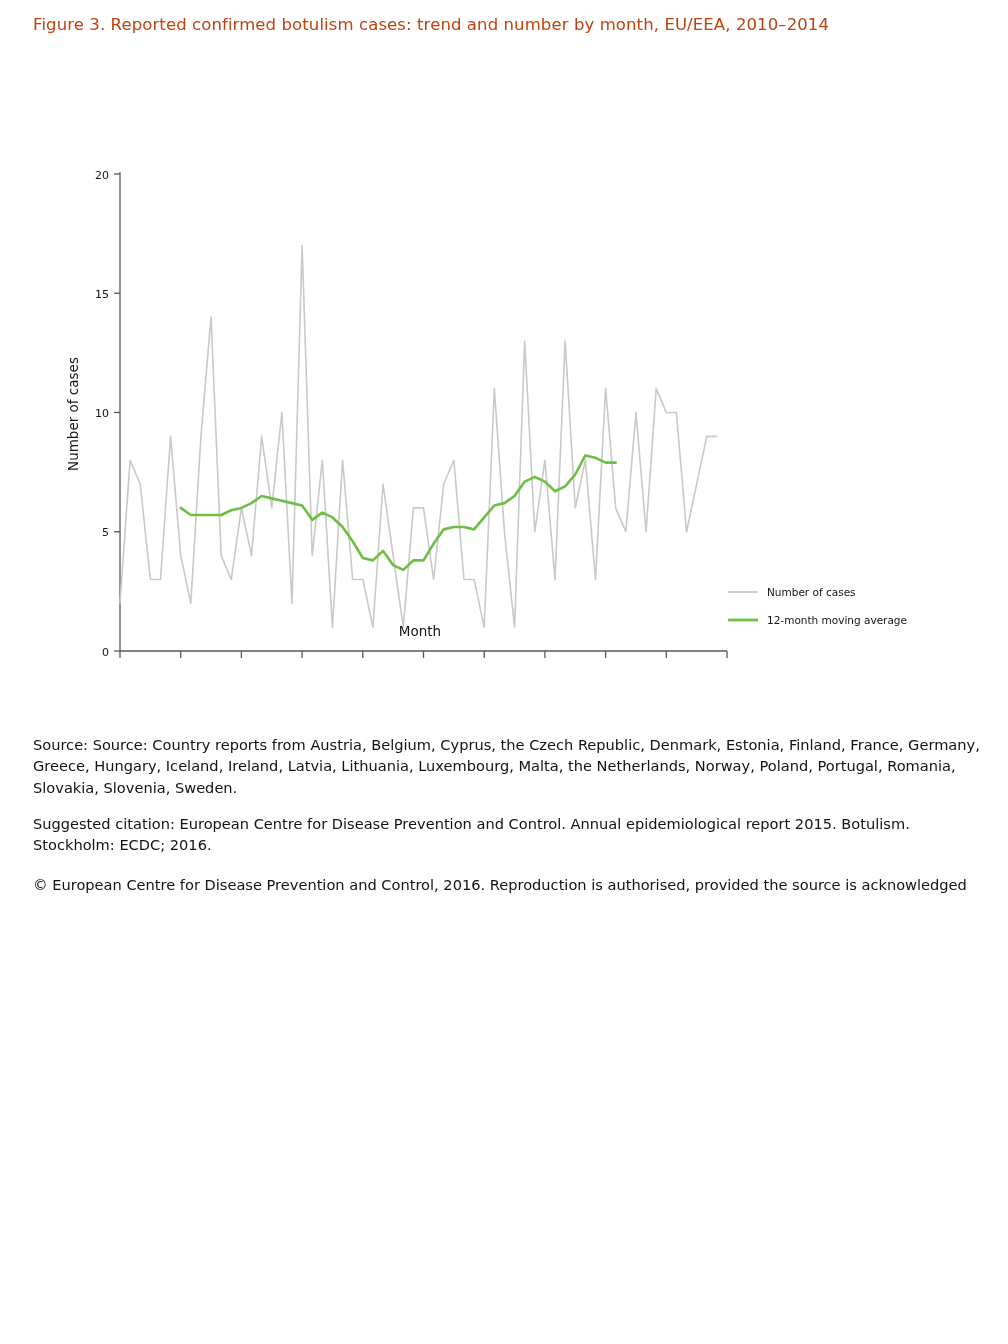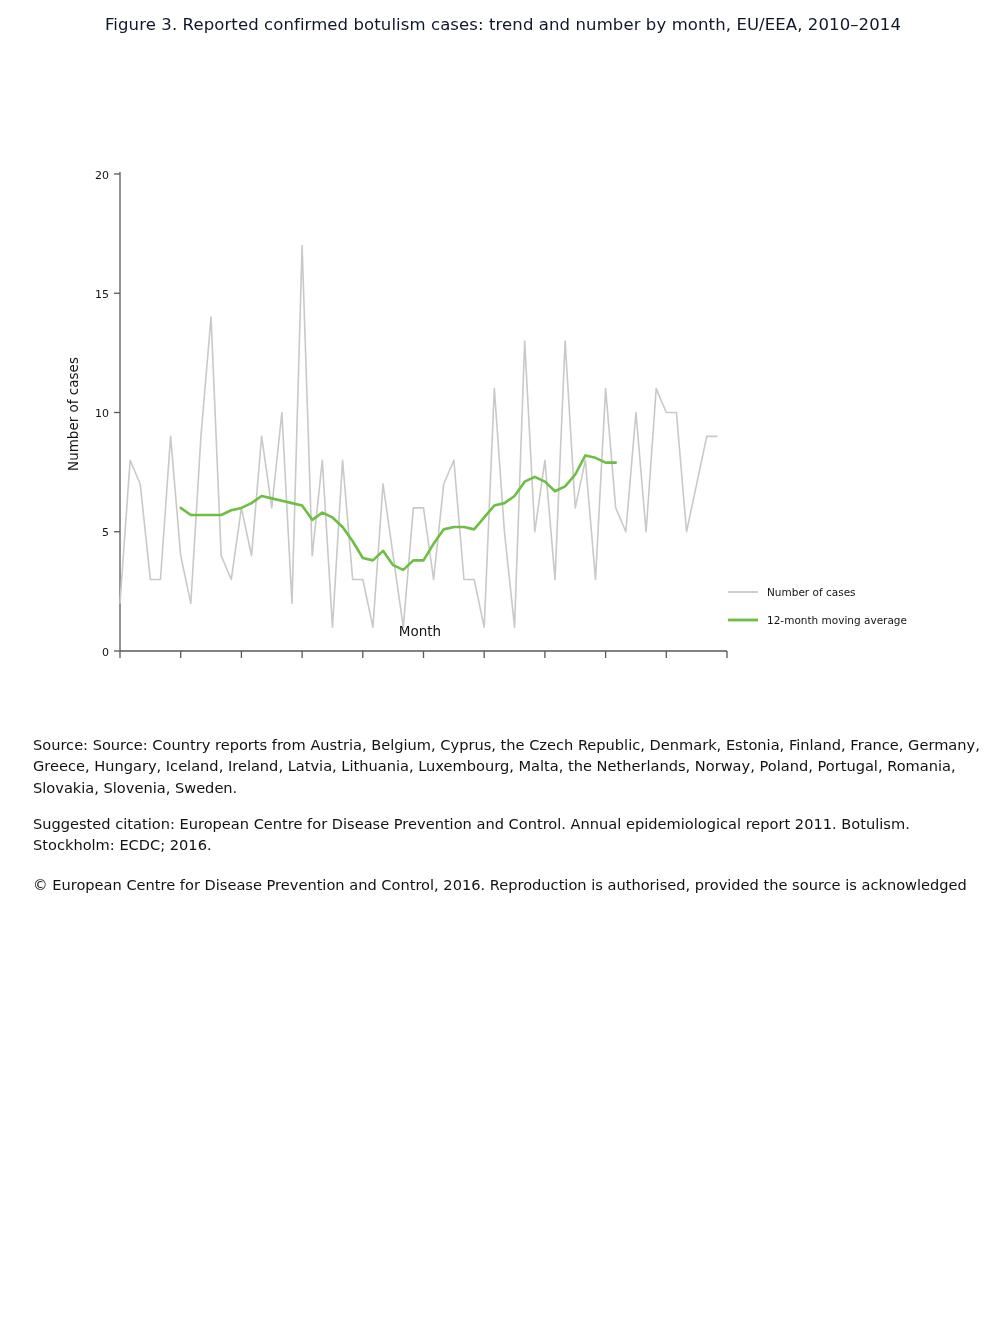--- a/index.html
+++ b/index.html
@@ -20,23 +20,22 @@
     position: absolute;
     inset: 0;
   }
   .fig-title {
     position: absolute;
     left: 33px;
     top: 14px;
     width: 940px;
     font-size: 16.5px;
     line-height: 1.38;
-    color: #0f172a;
+    color: #c2410c;
     letter-spacing: 0.1px;
-    text-align: center;
   }
   .chart-wrap {
     position: absolute;
     left: 0px;
     top: 78px;
     width: 1008px;
     height: 580px;
   }
   svg.chart {
     display: block;
@@ -115,17 +114,17 @@
         </g>
 
       <text id="y-axis-title" x="78" y="336" transform="rotate(-90 78 336)" text-anchor="middle" font-size="13.5" font-family="DejaVu Sans, Liberation Sans, sans-serif" fill="#141414">Number of cases</text>
 
       <text id="x-axis-title" x="420" y="558" text-anchor="middle" font-size="13.5" font-family="DejaVu Sans, Liberation Sans, sans-serif" fill="#141414">Month</text>
     </svg>
   </div>
 
   <div class="src-block src-1">Source: Source: Country reports from Austria, Belgium, Cyprus, the Czech Republic, Denmark, Estonia, Finland, France, Germany, Greece, Hungary, Iceland, Ireland, Latvia, Lithuania, Luxembourg, Malta, the Netherlands, Norway, Poland, Portugal, Romania, Slovakia, Slovenia, Sweden.</div>
 
-  <div class="src-block src-2">Suggested citation: European Centre for Disease Prevention and Control. Annual epidemiological report 2011. Botulism. Stockholm: ECDC; 2016.</div>
+  <div class="src-block src-2">Suggested citation: European Centre for Disease Prevention and Control. Annual epidemiological report 2015. Botulism. Stockholm: ECDC; 2016.</div>
 
   <div class="src-block src-3">© European Centre for Disease Prevention and Control, 2016. Reproduction is authorised, provided the source is acknowledged</div>
 
 </div>
 
 </body></html>

